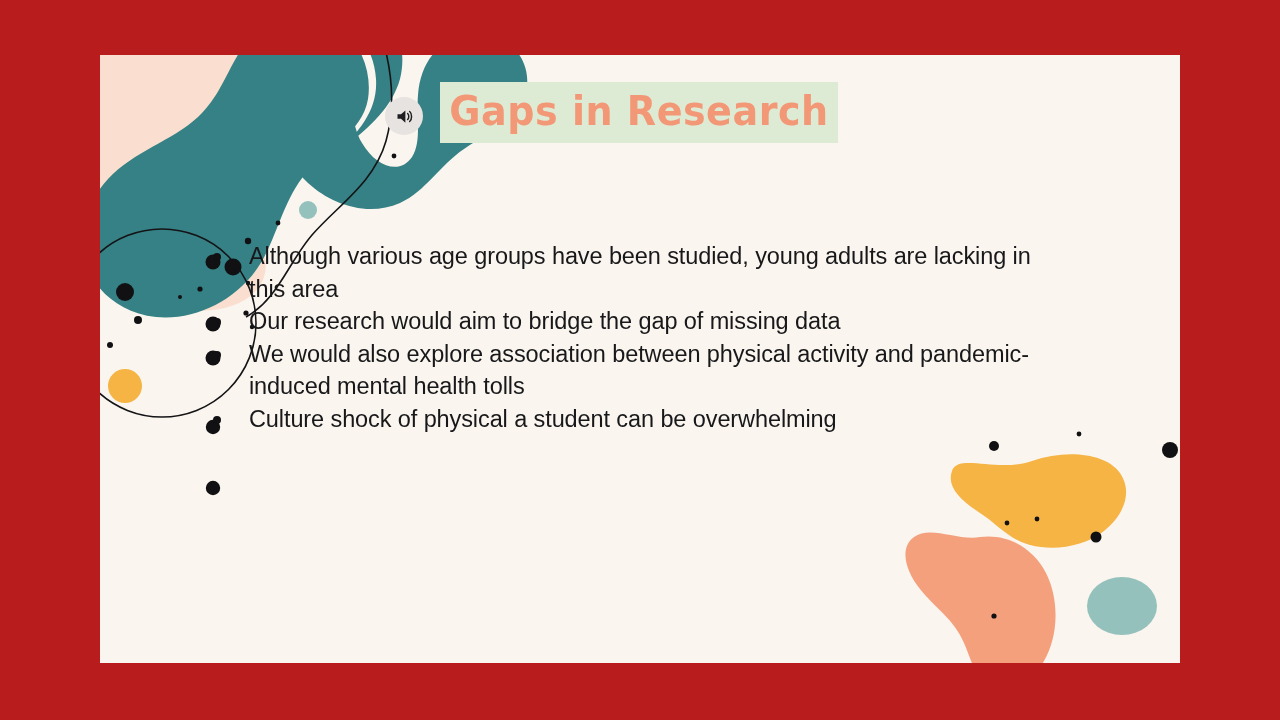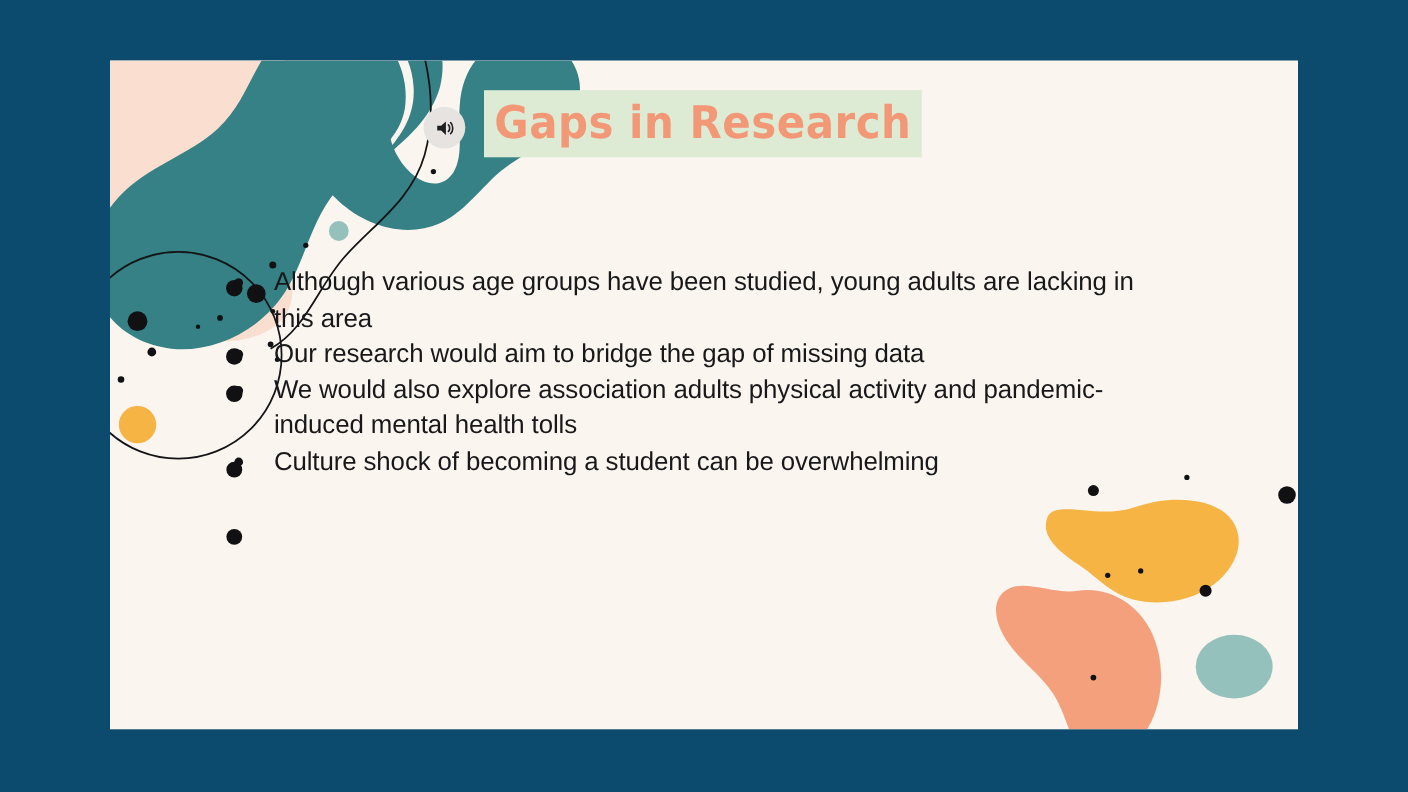--- a/index.html
+++ b/index.html
@@ -12,21 +12,21 @@
   }
   body {
     font-family: "Liberation Sans", sans-serif;
   }
 
   
   #viewport {
     position: relative;
     width: 1280px;
     height: 720px;
-    background: #0c4a6e;
+    background: #b91c1c;
   }
 
   
   #slide {
     position: absolute;
     left: 100px;
     top: 55px;
     width: 1080px;
     height: 608px;
     background: #FAF5EF;
@@ -218,18 +218,18 @@
       </span>
     </div>
 
     <div id="title-wrap">
       <span id="slide-title">Gaps in Research</span>
     </div>
 
     <ul id="bullet-list">
       <li>Although various age groups have been studied, young adults are lacking in this area</li>
       <li>Our research would aim to bridge the gap of missing data</li>
-      <li>We would also explore association adults physical activity and pandemic-induced mental health tolls</li>
-      <li>Culture shock of becoming a student can be overwhelming</li>
+      <li>We would also explore association between physical activity and pandemic-induced mental health tolls</li>
+      <li>Culture shock of physical a student can be overwhelming</li>
     </ul>
 
   </div>
 </div>
 
 </body></html>

